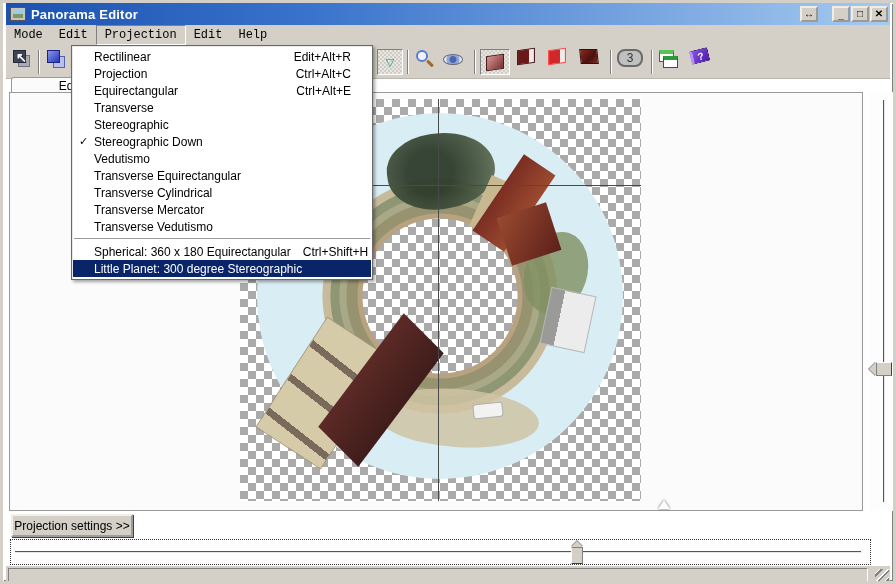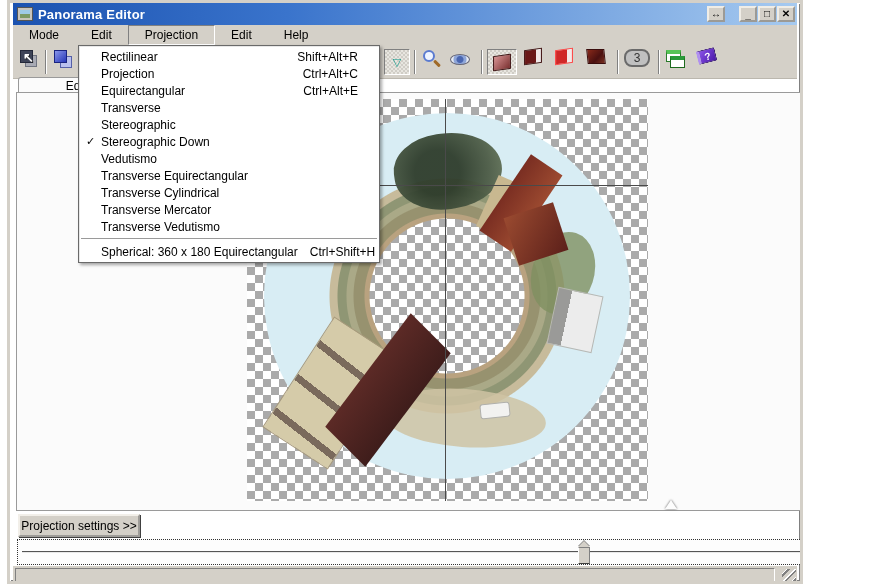--- a/index.html
+++ b/index.html
@@ -1,21 +1,20 @@
 <!DOCTYPE html>
 <html><head>
 <meta charset="utf-8">
 <style>
   * { margin:0; padding:0; box-sizing:border-box; }
   html,body { width:896px; height:584px; font-family:"Liberation Sans", sans-serif; }
   .window {
-    position:relative; width:796px; height:584px;
+    position:relative; width:896px; height:584px;
     background:#ffffff; border:3px solid #d4d0c8; overflow:hidden;
     box-shadow: inset 1px 1px 0 #fff, inset -1px -1px 0 #808080;
-    margin-left: 7px;
   }
 
   
   .titlebar {
     position:absolute; left:3px; top:0px; right:3px; height:22px;
     background:linear-gradient(90deg,#1b52b0,#3a74cc 35%,#a6caf0);
     display:flex; align-items:center; padding-left:4px;
   }
   .app-icon { width:16px; height:14px; background:#c8c4bc; border:1px solid #555;
     position:relative; margin-right:5px; }
@@ -29,21 +28,21 @@
   .btn-detach { position:absolute; right:72px; top:3px; }
   .btn-group { position:absolute; right:2px; top:3px; display:flex; gap:1px; }
   .glyph-min { align-items:flex-end; }
 
   
   .menubar {
     position:absolute; left:3px; top:22px; right:3px; height:20px;
     background:#d4d0c8; display:flex; align-items:center; font-size:12px; color:#000;
     border-bottom:1px solid #d4d0c8;
   }
-  .menu-item { padding:2px 16px; }
+  .menu-item { padding:2px 8px;font-family:Liberation Mono, monospace; }
   .menu-item.open { border:1px solid; border-color:#808080 #fff #fff #808080; background:#d4d0c8; }
 
   
   .toolbar {
     position:absolute; left:3px; top:42px; right:3px; height:34px;
     background:#d4d0c8; border-bottom:1px solid #a8a4998f;
   }
   .tb-sep { position:absolute; top:5px; width:2px; height:24px;
     border-left:1px solid #808080; border-right:1px solid #fff; }
   .tb-btn { position:absolute; top:4px; display:flex; align-items:center; justify-content:center; }
@@ -322,21 +321,21 @@
     </div>
   </div>
   <div class="statusbar">
     <div class="status-field"></div>
     <div class="grip"></div>
   </div>
 
   <div class="dropdown">
     <div class="dd-item">
       <span class="dd-label">Rectilinear</span>
-      <span class="dd-shortcut">Shift+Alt+R</span>
+      <span class="dd-shortcut">Edit+Alt+R</span>
     </div>
     <div class="dd-item">
       <span class="dd-label">Projection</span>
       <span class="dd-shortcut">Ctrl+Alt+C</span>
     </div>
     <div class="dd-item">
       <span class="dd-label">Equirectangular</span>
       <span class="dd-shortcut">Ctrl+Alt+E</span>
     </div>
     <div class="dd-item">
@@ -362,15 +361,18 @@
       <span class="dd-label">Transverse Mercator</span>
     </div>
     <div class="dd-item">
       <span class="dd-label">Transverse Vedutismo</span>
     </div>
     <div class="dd-sep"></div>
     <div class="dd-item">
       <span class="dd-label">Spherical: 360 x 180 Equirectangular</span>
       <span class="dd-shortcut">Ctrl+Shift+H</span>
     </div>
+    <div class="dd-item highlighted">
+      <span class="dd-label">Little Planet: 300 degree Stereographic</span>
+    </div>
   </div>
 
 </div>
 
 </body></html>

